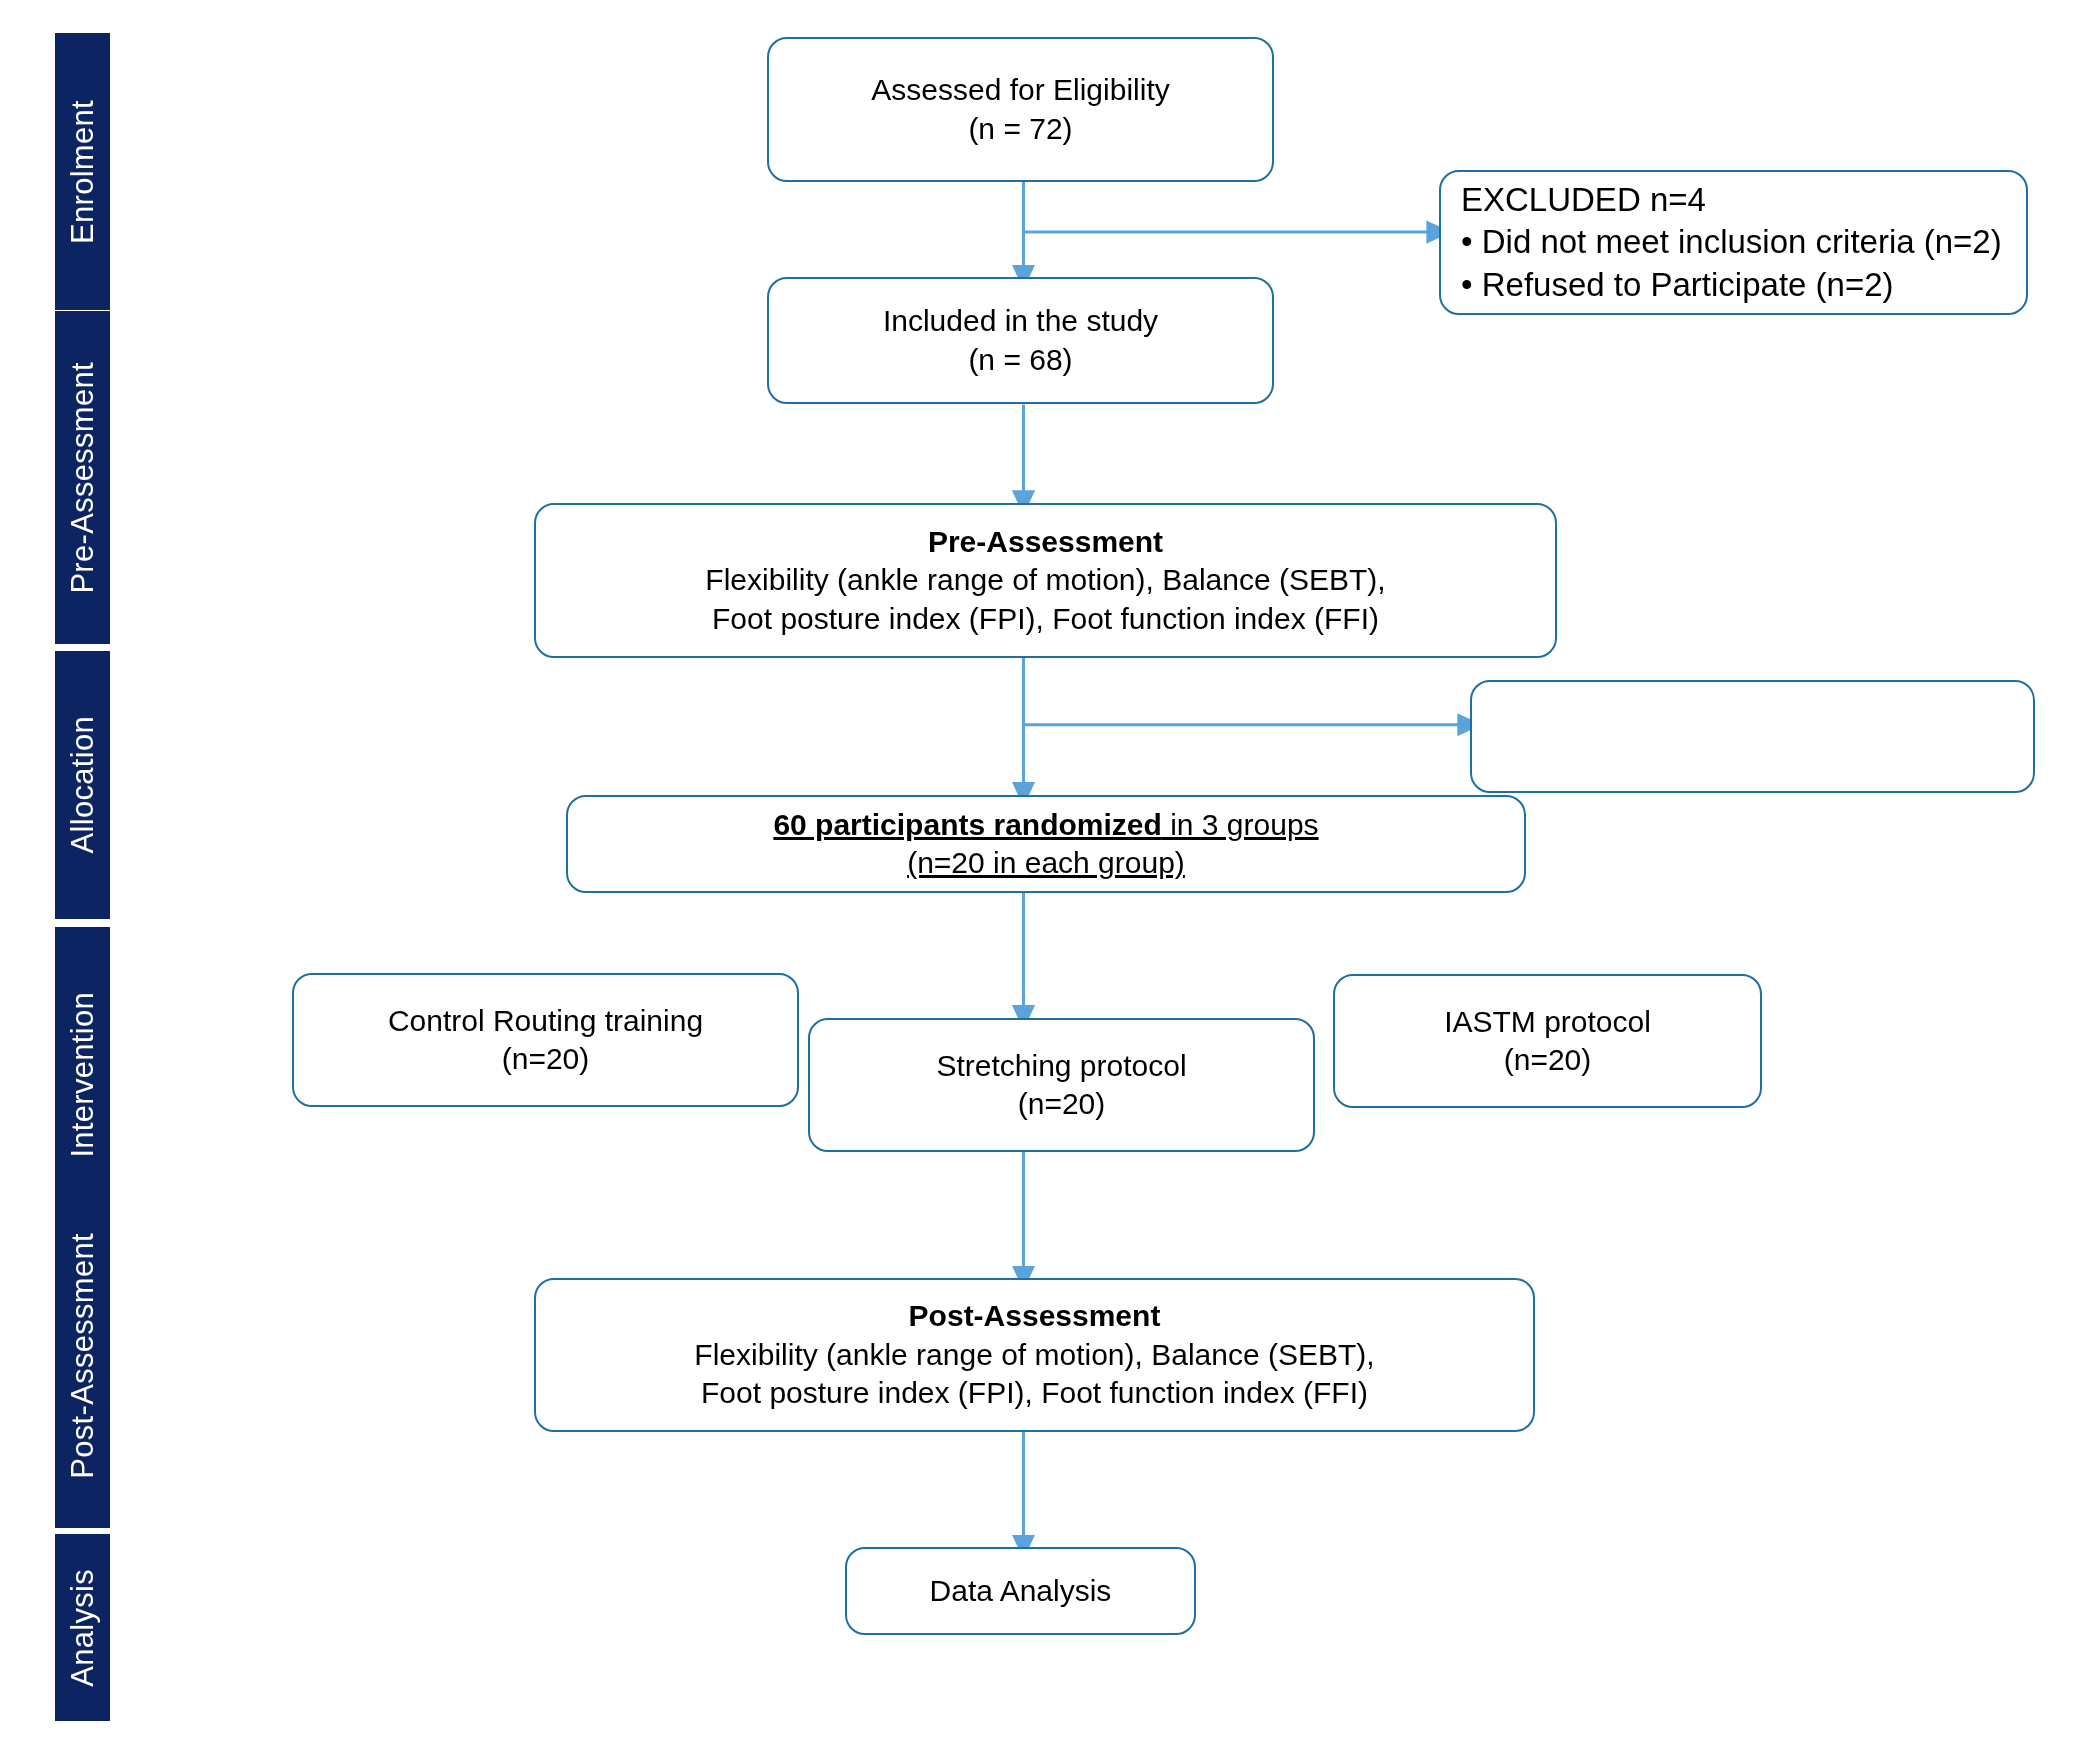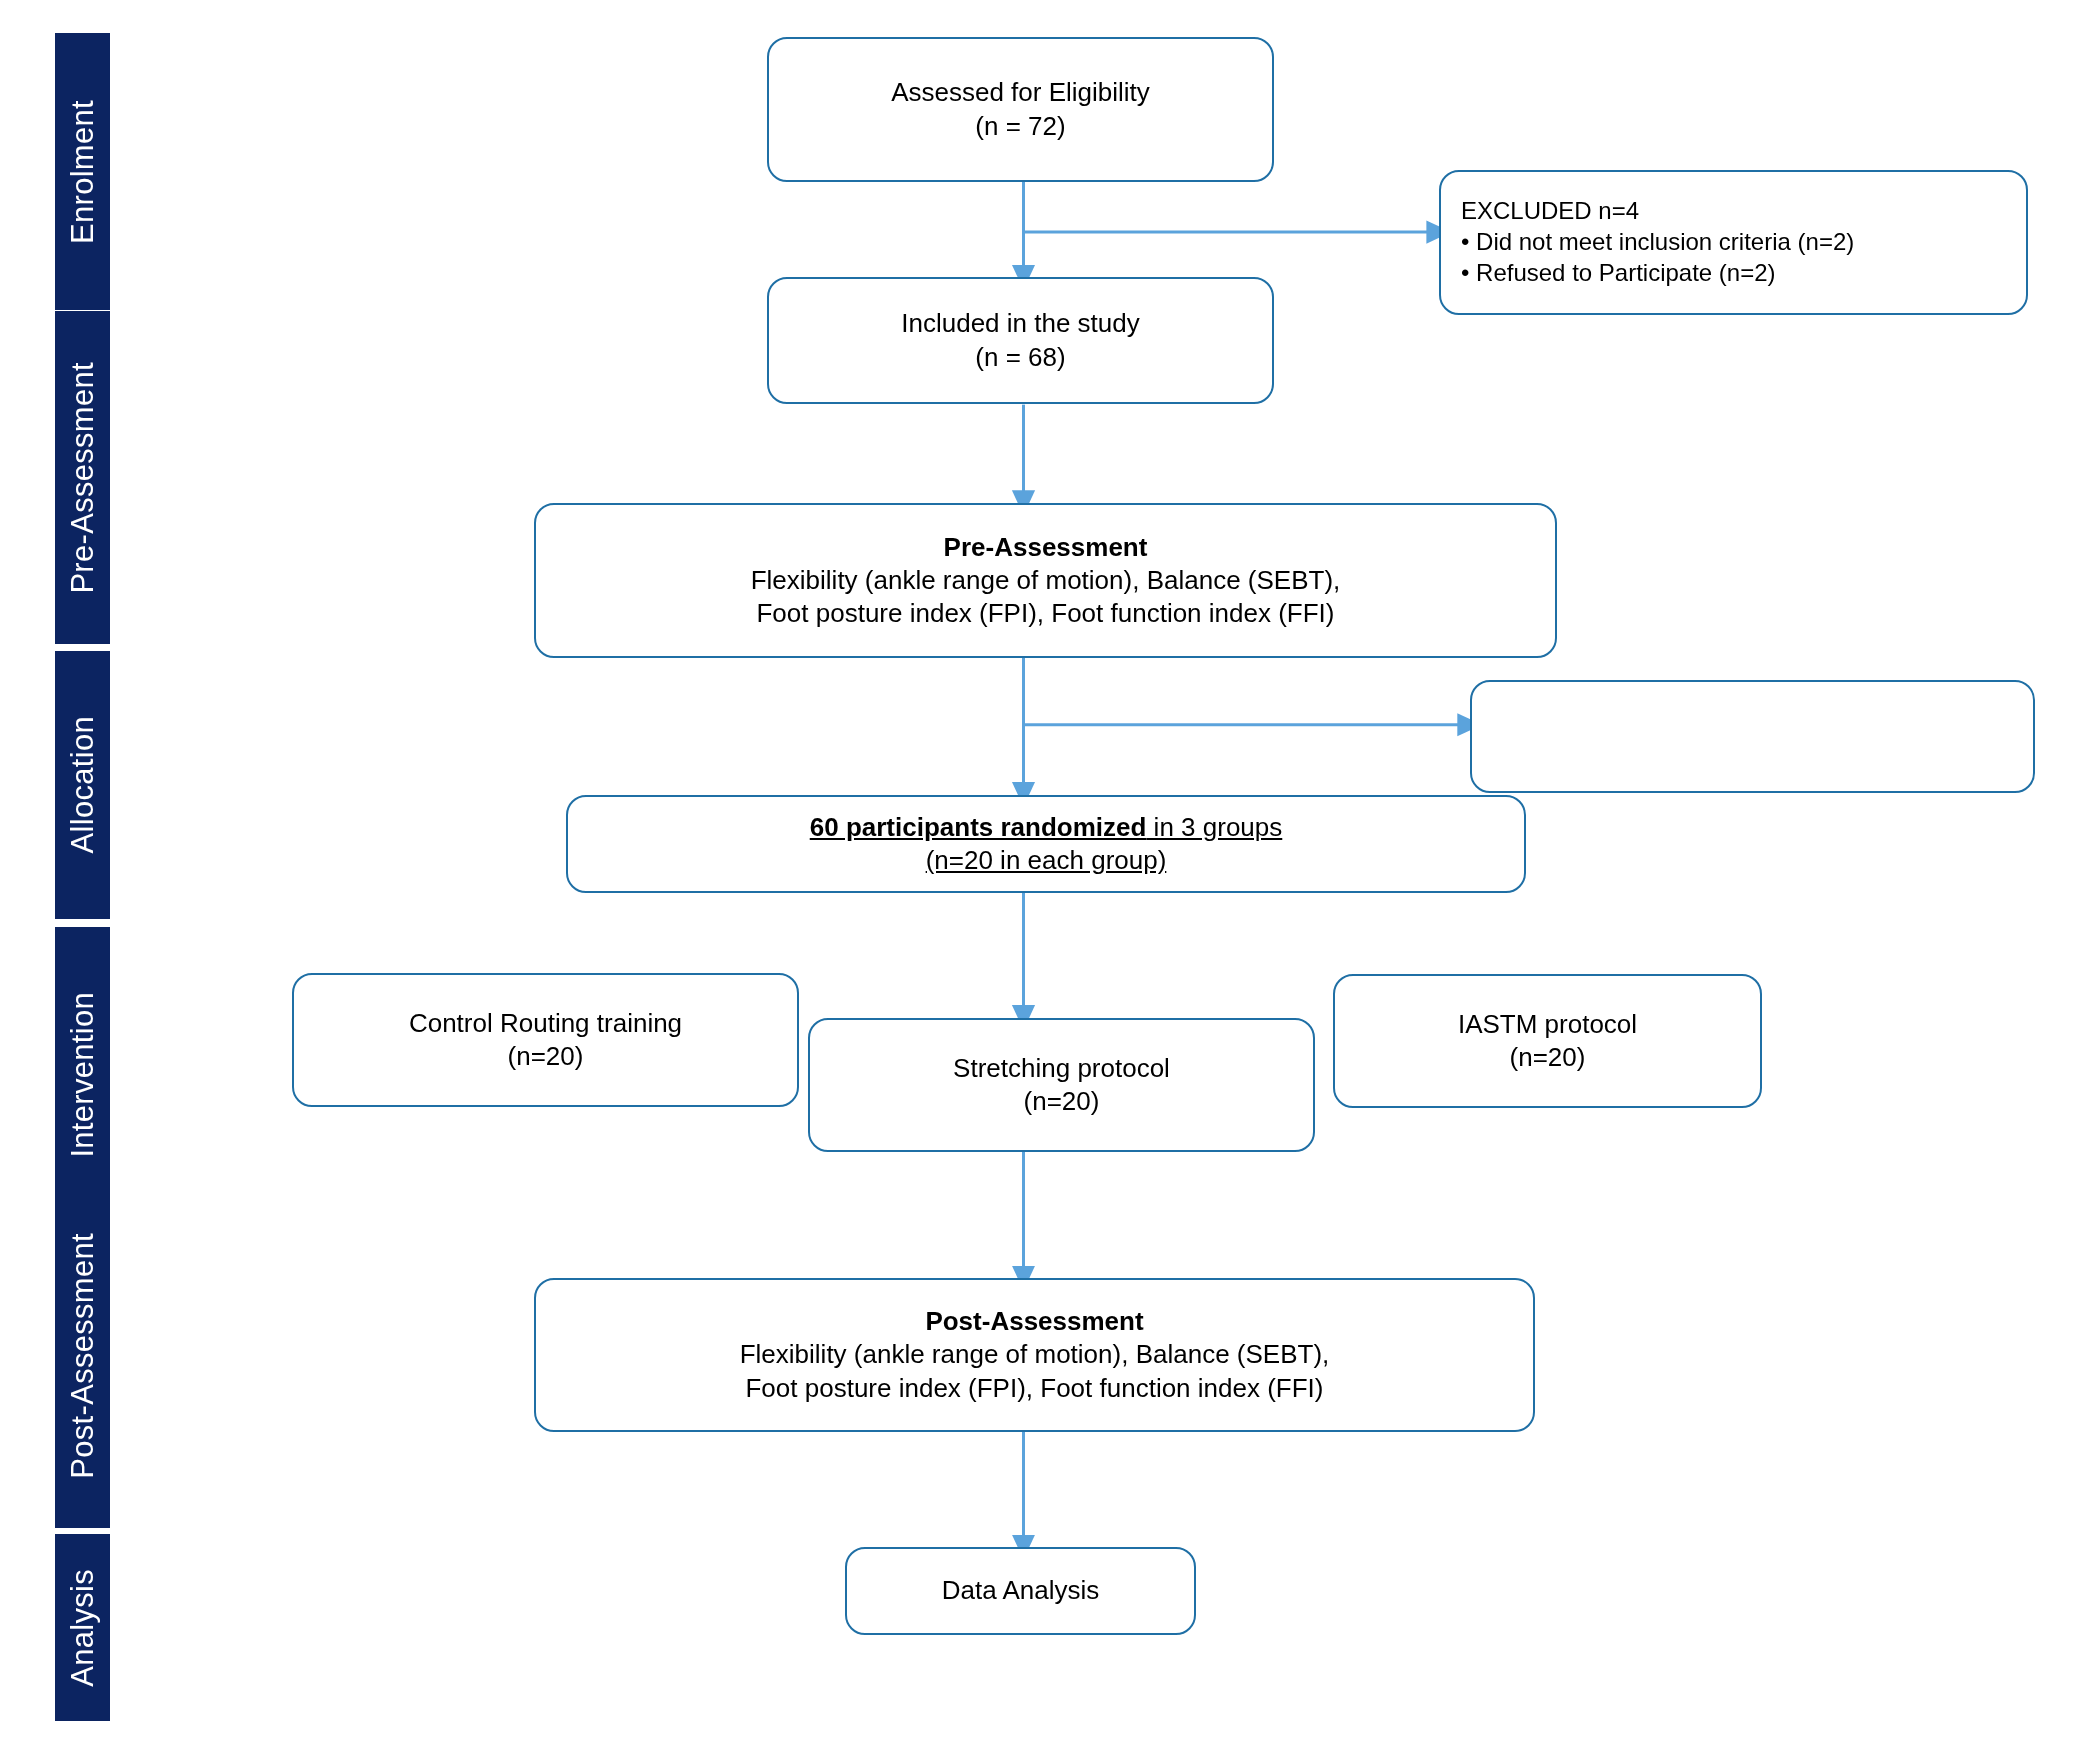--- a/index.html
+++ b/index.html
@@ -45,32 +45,32 @@
     box-sizing: border-box;
     background: #ffffff;
     border: 2.4px solid #1F6FA5;
     border-radius: 20px;
     display: flex;
     flex-direction: column;
     align-items: flex-end;
     justify-content: center;
     text-align: center;
     color: #000000;
-    font-size: 26px;
+    font-size: 30px;
     line-height: 1.28;
     padding: 6px 15.5px;
   }
   .node.left-align {
     align-items: flex-start;
     text-align: left;
     padding-left: 24px;
   }
   .node .ln { display: block; width: 100%; }
   .node .ln.bold { font-weight: 700; }
-  .node.small { font-size: 24px; padding-left: 20px; }
+  .node.small { font-size: 33px; padding-left: 20px; }
   .node .bullet-line {
     display: block;
     width: 100%;
     white-space: nowrap;
   }
 
   
   #wires {
     position: absolute;
     left: 0;

